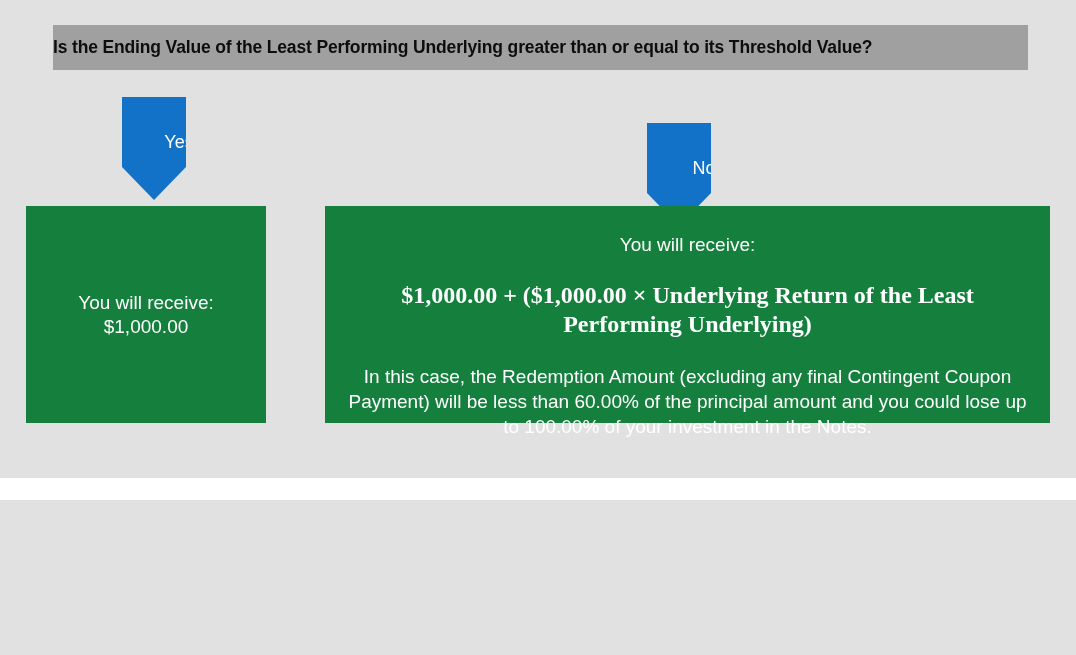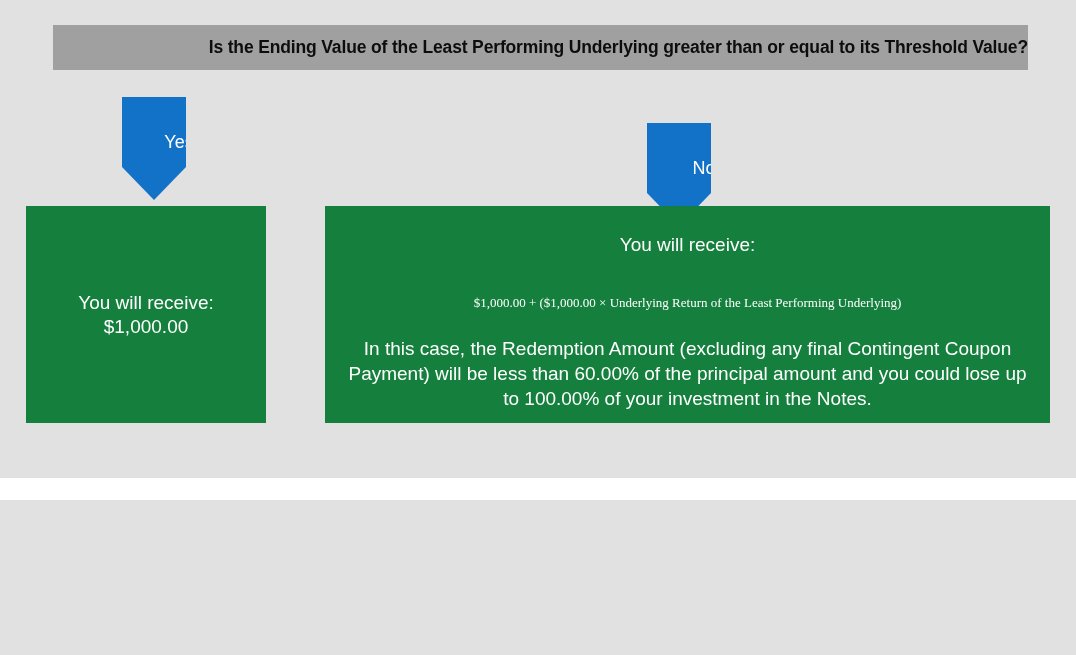--- a/index.html
+++ b/index.html
@@ -48,21 +48,21 @@
   
   .question-bar {
     position: absolute;
     left: 53px;
     top: 25px;
     width: 975px;
     height: 45px;
     background: #a0a0a0;
     display: flex;
     align-items: center;
-    justify-content: flex-end;
+    justify-content: flex-start;
     box-sizing: border-box;
   }
   .question-bar-text {
     font-size: 17.5px;
     font-weight: bold;
     color: #0d0d0d;
     letter-spacing: -0.15px;
     text-align: center;
     line-height: 1.1;
   }
@@ -123,23 +123,24 @@
     padding: 0 14px;
     justify-content: flex-start;
     padding-top: 28px;
   }
   #box-no .heading {
     font-size: 19px;
     line-height: 1.2;
   }
   #box-no .formula {
     font-family: "Liberation Serif", serif;
-    font-size: 13px;
+    font-size: 24px;
     line-height: 1.2;
-    margin-top: 38px;
+    margin-top: 24px;
+    font-weight: bold;
   }
   #box-no .note {
     font-size: 19px;
     line-height: 1.3;
     margin-top: 27px;
     max-width: 700px;
   }
 </style>
 </head>
 <body>

